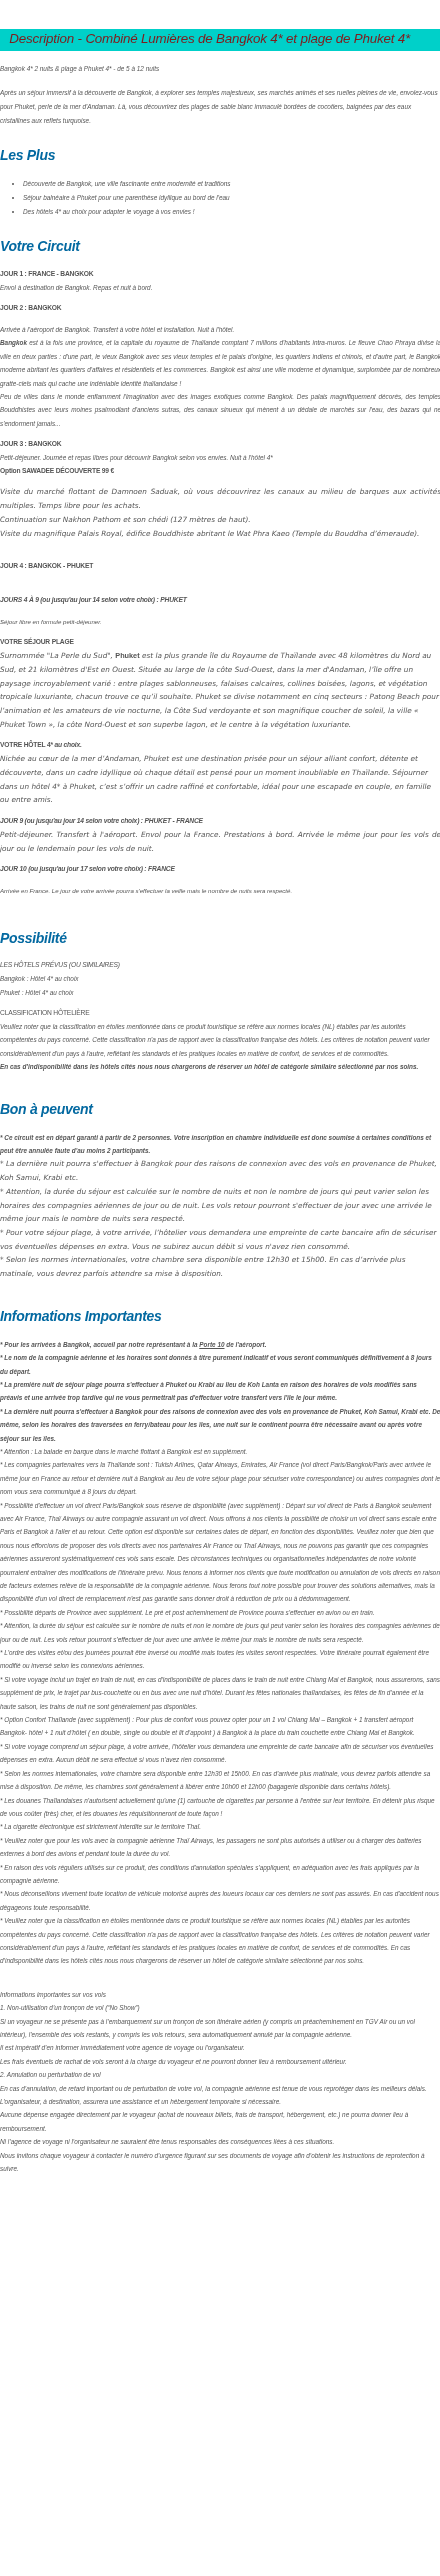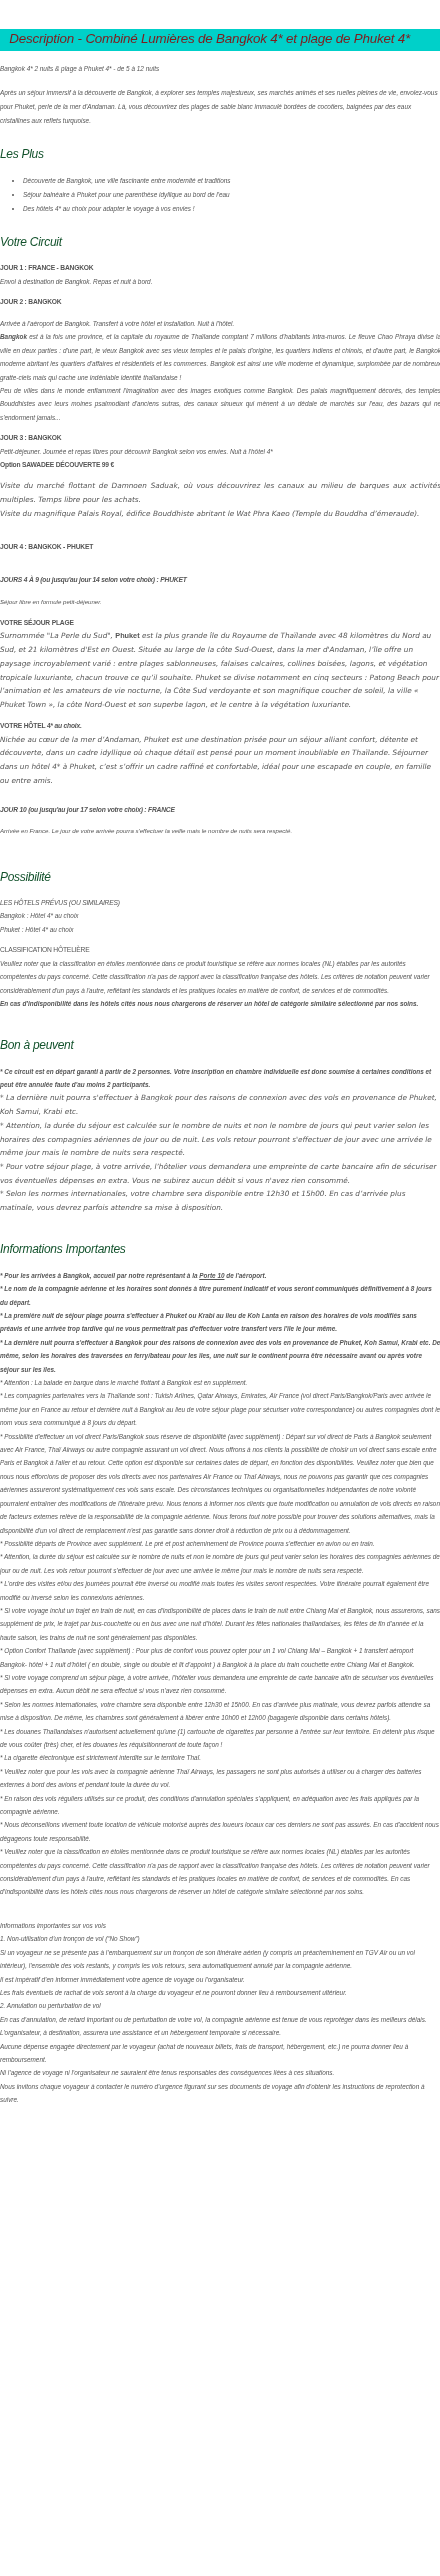--- a/index.html
+++ b/index.html
@@ -21,24 +21,24 @@
       font-size: 13.4px;
       line-height: 1.2;
       font-weight: normal;
       letter-spacing: -0.2px;
     }
     .b { font-weight: bold; }
     .p { margin: 0; }
     .subtitle { margin-top: 12.8px; font-style: italic; font-size: 6.4px; }
     .intro { margin-top: 12.8px; font-style: italic; line-height: 14px; }
     h2.section {
-      color: #14532d;
+      color: #0369a1;
       font-style: italic;
-      font-weight: normal;
-      font-size: 12px;
+      font-weight: bold;
+      font-size: 14px;
       letter-spacing: -0.3px;
       margin: 17.4px 0 10.5px 0;
     }
     ul.plus { margin: 0; padding-left: 23px; font-style: italic; }
     ul.plus li { line-height: 14px; }
     .day-title {
       font-weight: bold;
       font-style: italic;
       font-size: 6.7px;
       letter-spacing: -0.2px;
@@ -90,20 +90,21 @@
   </div>
   <div class="gap-s"></div>
 
   <div>
     <p class="day-title upright">JOUR 3 : BANGKOK</p>
     <p class="txt">Petit-déjeuner. Journée et repas libres pour découvrir Bangkok selon vos envies. Nuit à l'hôtel 4*</p>
     <p class="day-title upright">Option SAWADEE DÉCOUVERTE 99 €</p>
     <div class="gap-s"></div>
     <div class="sans-body justify">
       <p class="p">Visite du marché flottant de Damnoen Saduak, où vous découvrirez les canaux au milieu de barques aux activités multiples. Temps libre pour les achats.</p>
+      <p class="p">Continuation sur Nakhon Pathom et son chédi (127 mètres de haut).</p>
       <p class="p">Visite du magnifique Palais Royal, édifice Bouddhiste abritant le Wat Phra Kaeo (Temple du Bouddha d’émeraude).</p>
     </div>
   </div>
   <div class="gap-l"></div>
 
   <div>
     <p class="day-title upright">JOUR 4 : BANGKOK - PHUKET</p>
     <div class="gap-s"></div>
   </div>
   <div class="gap-m"></div>
@@ -120,20 +121,24 @@
     <p class="p sans-body"><span>Surnommée "La Perle du Sud", </span><span class="b" style="font-style:normal;font-family:'Liberation Sans',sans-serif;">Phuket</span><span> est la plus grande île du Royaume de Thaïlande avec 48 kilomètres du Nord au Sud, et 21 kilomètres d'Est en Ouest. Située au large de la côte Sud-Ouest, dans la mer d'Andaman, l’île offre un paysage incroyablement varié : entre plages sablonneuses, falaises calcaires, collines boisées, lagons, et végétation tropicale luxuriante, chacun trouve ce qu’il souhaite. Phuket se divise notamment en cinq secteurs : Patong Beach pour l’animation et les amateurs de vie nocturne, la Côte Sud verdoyante et son magnifique coucher de soleil, la ville « Phuket Town », la côte Nord-Ouest et son superbe lagon, et le centre à la végétation luxuriante.</span></p>
   </div>
   <div class="gap-s"></div>
 
   <div>
     <p class="day-title upright"><span>VOTRE HÔTEL 4*</span><span style="font-style:italic"> au choix.</span></p>
     <p class="p sans-body">Nichée au cœur de la mer d’Andaman, Phuket est une destination prisée pour un séjour alliant confort, détente et découverte, dans un cadre idyllique où chaque détail est pensé pour un moment inoubliable en Thaïlande. Séjourner dans un hôtel 4* à Phuket, c’est s’offrir un cadre raffiné et confortable, idéal pour une escapade en couple, en famille ou entre amis.</p>
   </div>
   <div class="gap-s"></div>
 
+  <div>
+    <p class="day-title">JOUR 9 (ou jusqu'au jour 14 selon votre choix) : PHUKET - FRANCE</p>
+    <p class="p sans-body justify">Petit-déjeuner. Transfert à l'aéroport. Envol pour la France. Prestations à bord. Arrivée le même jour pour les vols de jour ou le lendemain pour les vols de nuit.</p>
+  </div>
   <div class="gap-s"></div>
 
   <div>
     <p class="day-title">JOUR 10 (ou jusqu'au jour 17 selon votre choix) : FRANCE</p>
     <div class="gap-s"></div>
     <p class="txt" style="font-size:6.1px">Arrivée en France. Le jour de votre arrivée pourra s'effectuer la veille mais le nombre de nuits sera respecté.</p>
   </div>
 
   <div class="gap-m"></div>
   <h2 class="section">Possibilité</h2>

